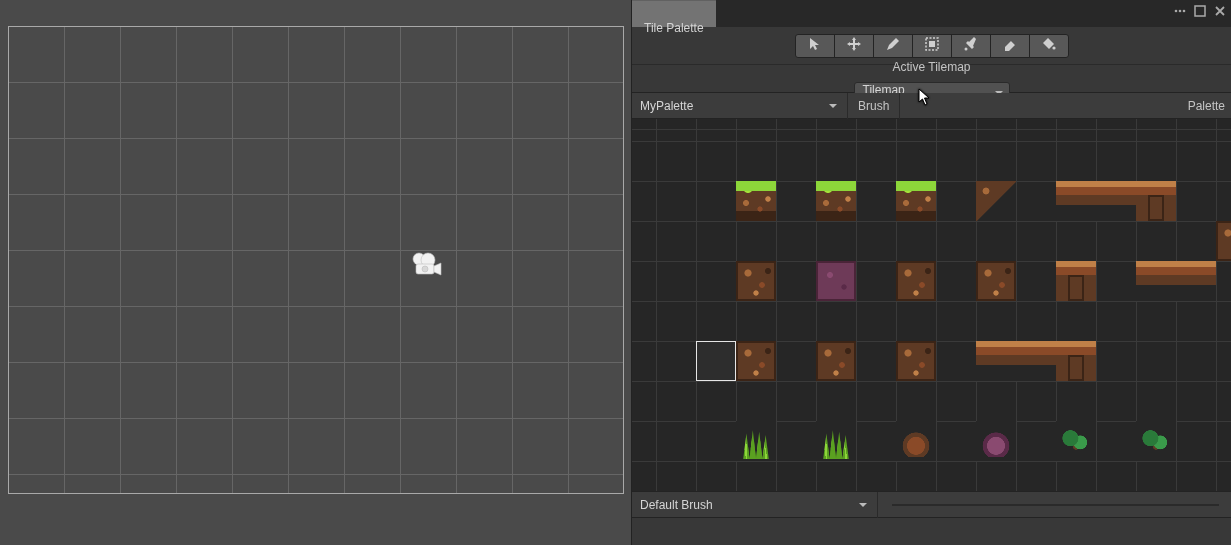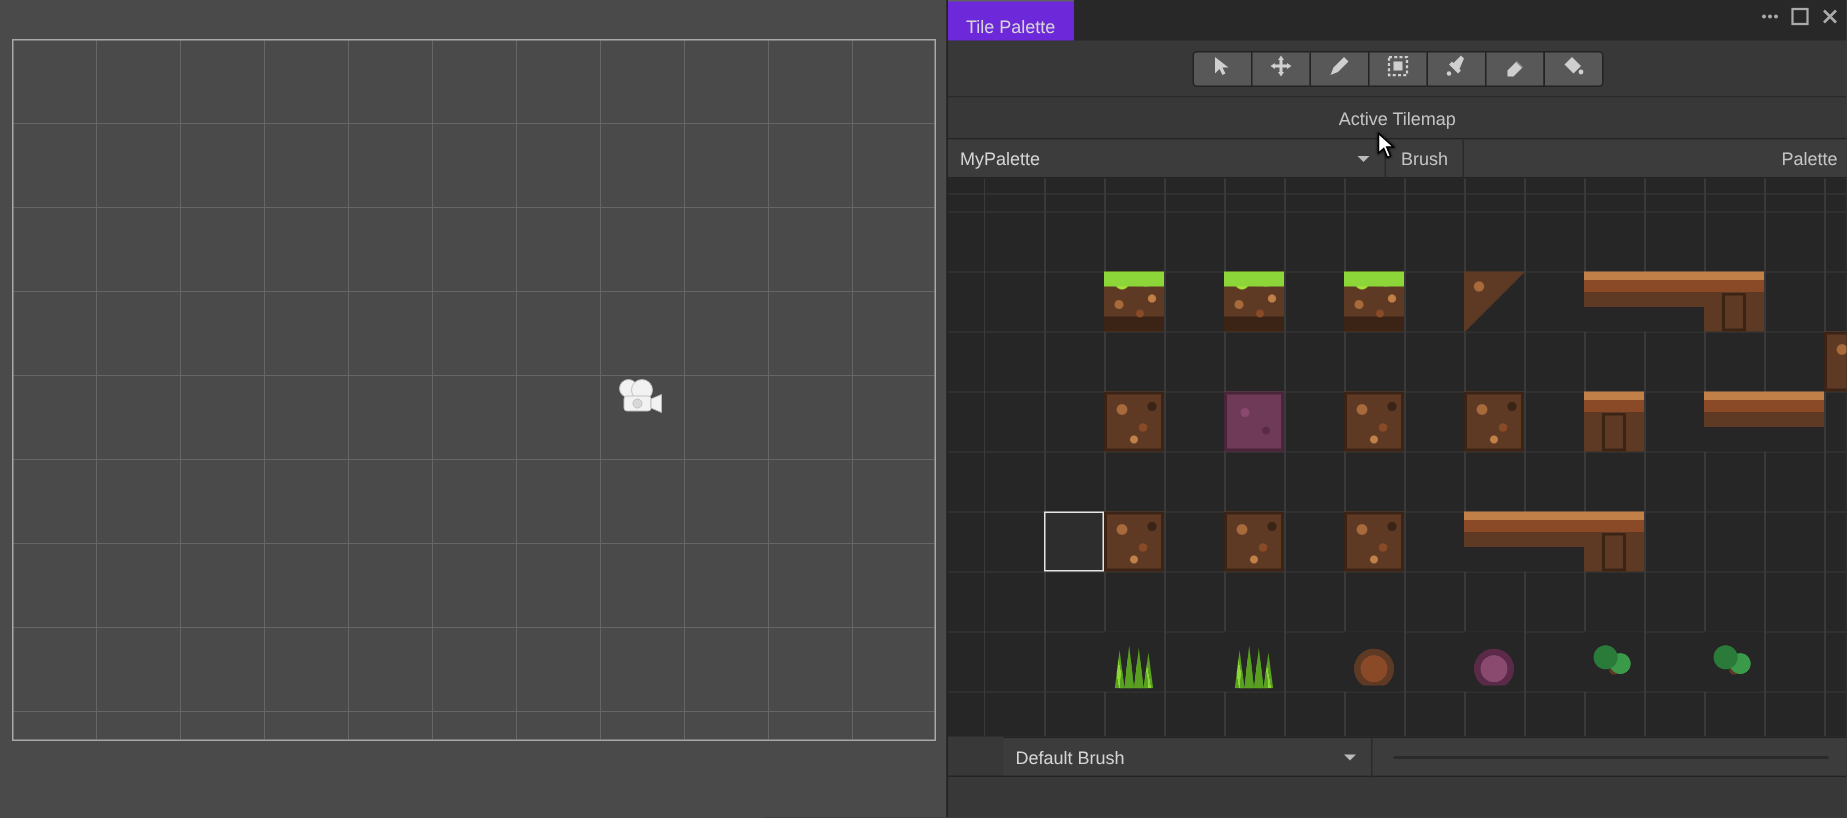--- a/index.html
+++ b/index.html
@@ -49,24 +49,24 @@
 
   
   .tab-row {
     height: 27px;
     background: #282828;
     display: flex;
     align-items: stretch;
     position: relative;
   }
   .tab {
-    background: #6d28d9;
+    background: #737373;
     border-top: 1px solid #616161;
     color: #d5d5d5;
-    padding: 10px 12px 0 12px;
+    padding: 20px 12px 0 12px;
     font-size: 12px;
   }
   .tab-actions {
     position: absolute;
     right: 4px; top: 4px;
     display: flex;
     gap: 6px;
     align-items: center;
   }
   .tab-actions .icon-btn {
@@ -138,21 +138,21 @@
   
   .palette-header {
     height: 26px;
     background: #3c3c3c;
     border-bottom: 1px solid #232323;
     display: flex;
     align-items: center;
     position: relative;
   }
   .dd-palette {
-    width: 292px;
+    width: 216px;
     background: transparent;
     border: none;
     border-right: 1px solid #2a2a2a;
     border-radius: 0;
     height: 26px;
     padding-left: 8px;
   }
   .dd-palette::after { right: 10px; top: 11px; }
   .edit-btn {
     padding: 0 10px;
@@ -291,21 +291,20 @@
   }
 
   
   .brush-row {
     height: 26px;
     background: #3c3c3c;
     border-top: 1px solid #232323;
     display: flex;
     align-items: center;
     position: relative;
-    margin-left: 37px;
   }
   .dd-brush {
     width: 246px;
     background: transparent;
     border: none;
     border-right: 1px solid #2a2a2a;
     border-radius: 0;
     height: 26px;
     padding-left: 8px;
   }
@@ -416,20 +415,23 @@
           <span><svg viewBox="0 0 16 16">
               <path d="M7 2 L13 8 L8 13 L2 7 Z" fill="#cfcfcf"></path>
               <circle cx="13" cy="12" r="1.6" fill="#cfcfcf"></circle>
             </svg></span>
         </div>
       </div>
   </div>
 
   <div class="active-row">
     <span class="active-label">Active Tilemap</span>
+    <div class="dropdown dd-tilemap">
+      <span>Tilemap</span>
+    </div>
   </div>
 
   <div class="palette-header">
     <div class="dropdown dd-palette">
       <span>MyPalette</span>
     </div>
     <div class="edit-btn">Brush</div>
     <div class="gizmos-btn">Palette</div>
   </div>
 

